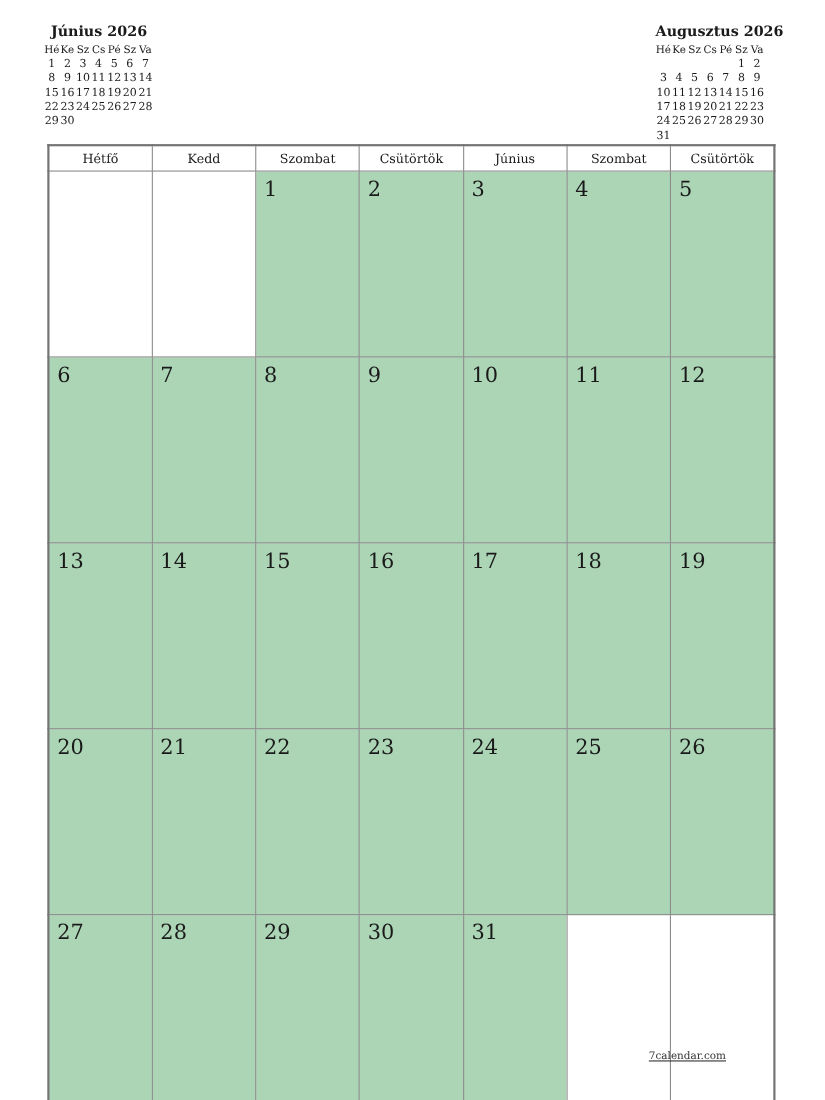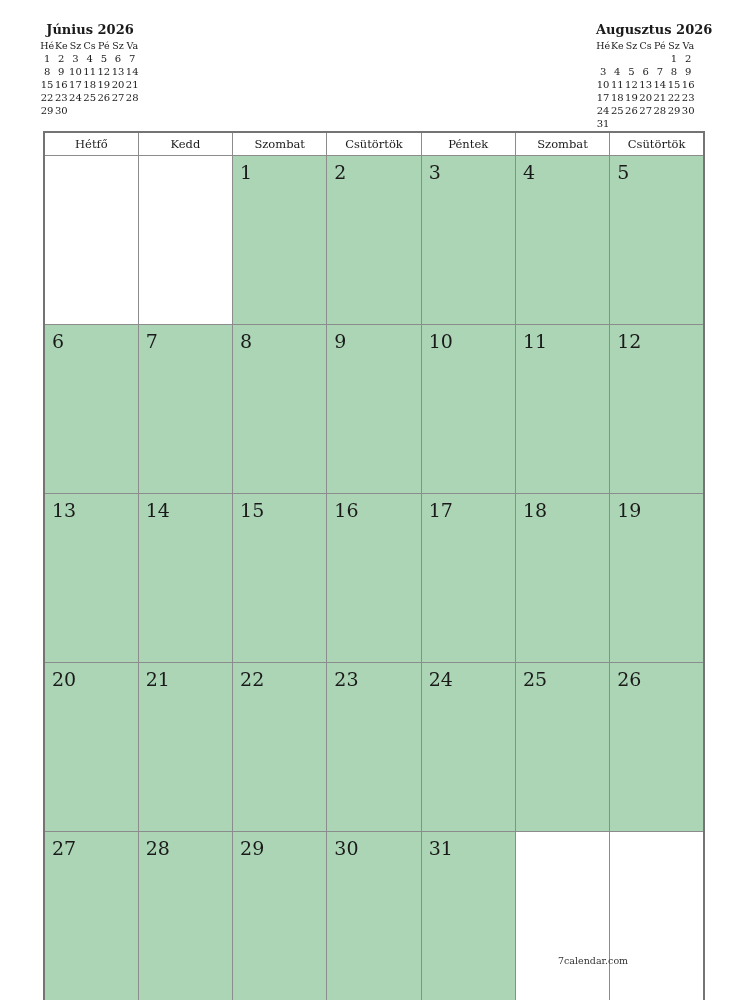--- a/index.html
+++ b/index.html
@@ -75,25 +75,27 @@
     padding: 6px 0 0 7px;
     font-size: 19px;
     line-height: 1.1;
   }
   table.calendar td.filled { background: #acd5b6; }
   table.calendar td.empty  { background: #ffffff; }
 
   
   .watermark {
     position: absolute;
-    left: 558px;
+    left: 544px;
     top: 955px;
     width: 116px;
+    text-align: right;
     font-size: 9.5px;
     color: #333333;
+    text-decoration: underline;
   }
 </style>
 </head>
 <body>
 
 <div class="page">
 
   <div class="mini mini-june">
     <div class="mini-title">Június 2026</div>
     <div class="mini-grid">
@@ -198,21 +200,21 @@
   </div>
 
 
   <table class="calendar">
     <thead>
       <tr>
           <th class="weekday-header">Hétfő</th>
           <th class="weekday-header">Kedd</th>
           <th class="weekday-header">Szombat</th>
           <th class="weekday-header">Csütörtök</th>
-          <th class="weekday-header">Péntek</th>
+          <th class="weekday-header">Június</th>
           <th class="weekday-header">Szombat</th>
           <th class="weekday-header">Csütörtök</th>
         </tr>
     </thead>
     <tbody>
         <tr>
           <td class="empty"></td>
           <td class="empty"></td>
           <td class="filled"><span class="day-number">1</span></td>
           <td class="filled"><span class="day-number">2</span></td>

